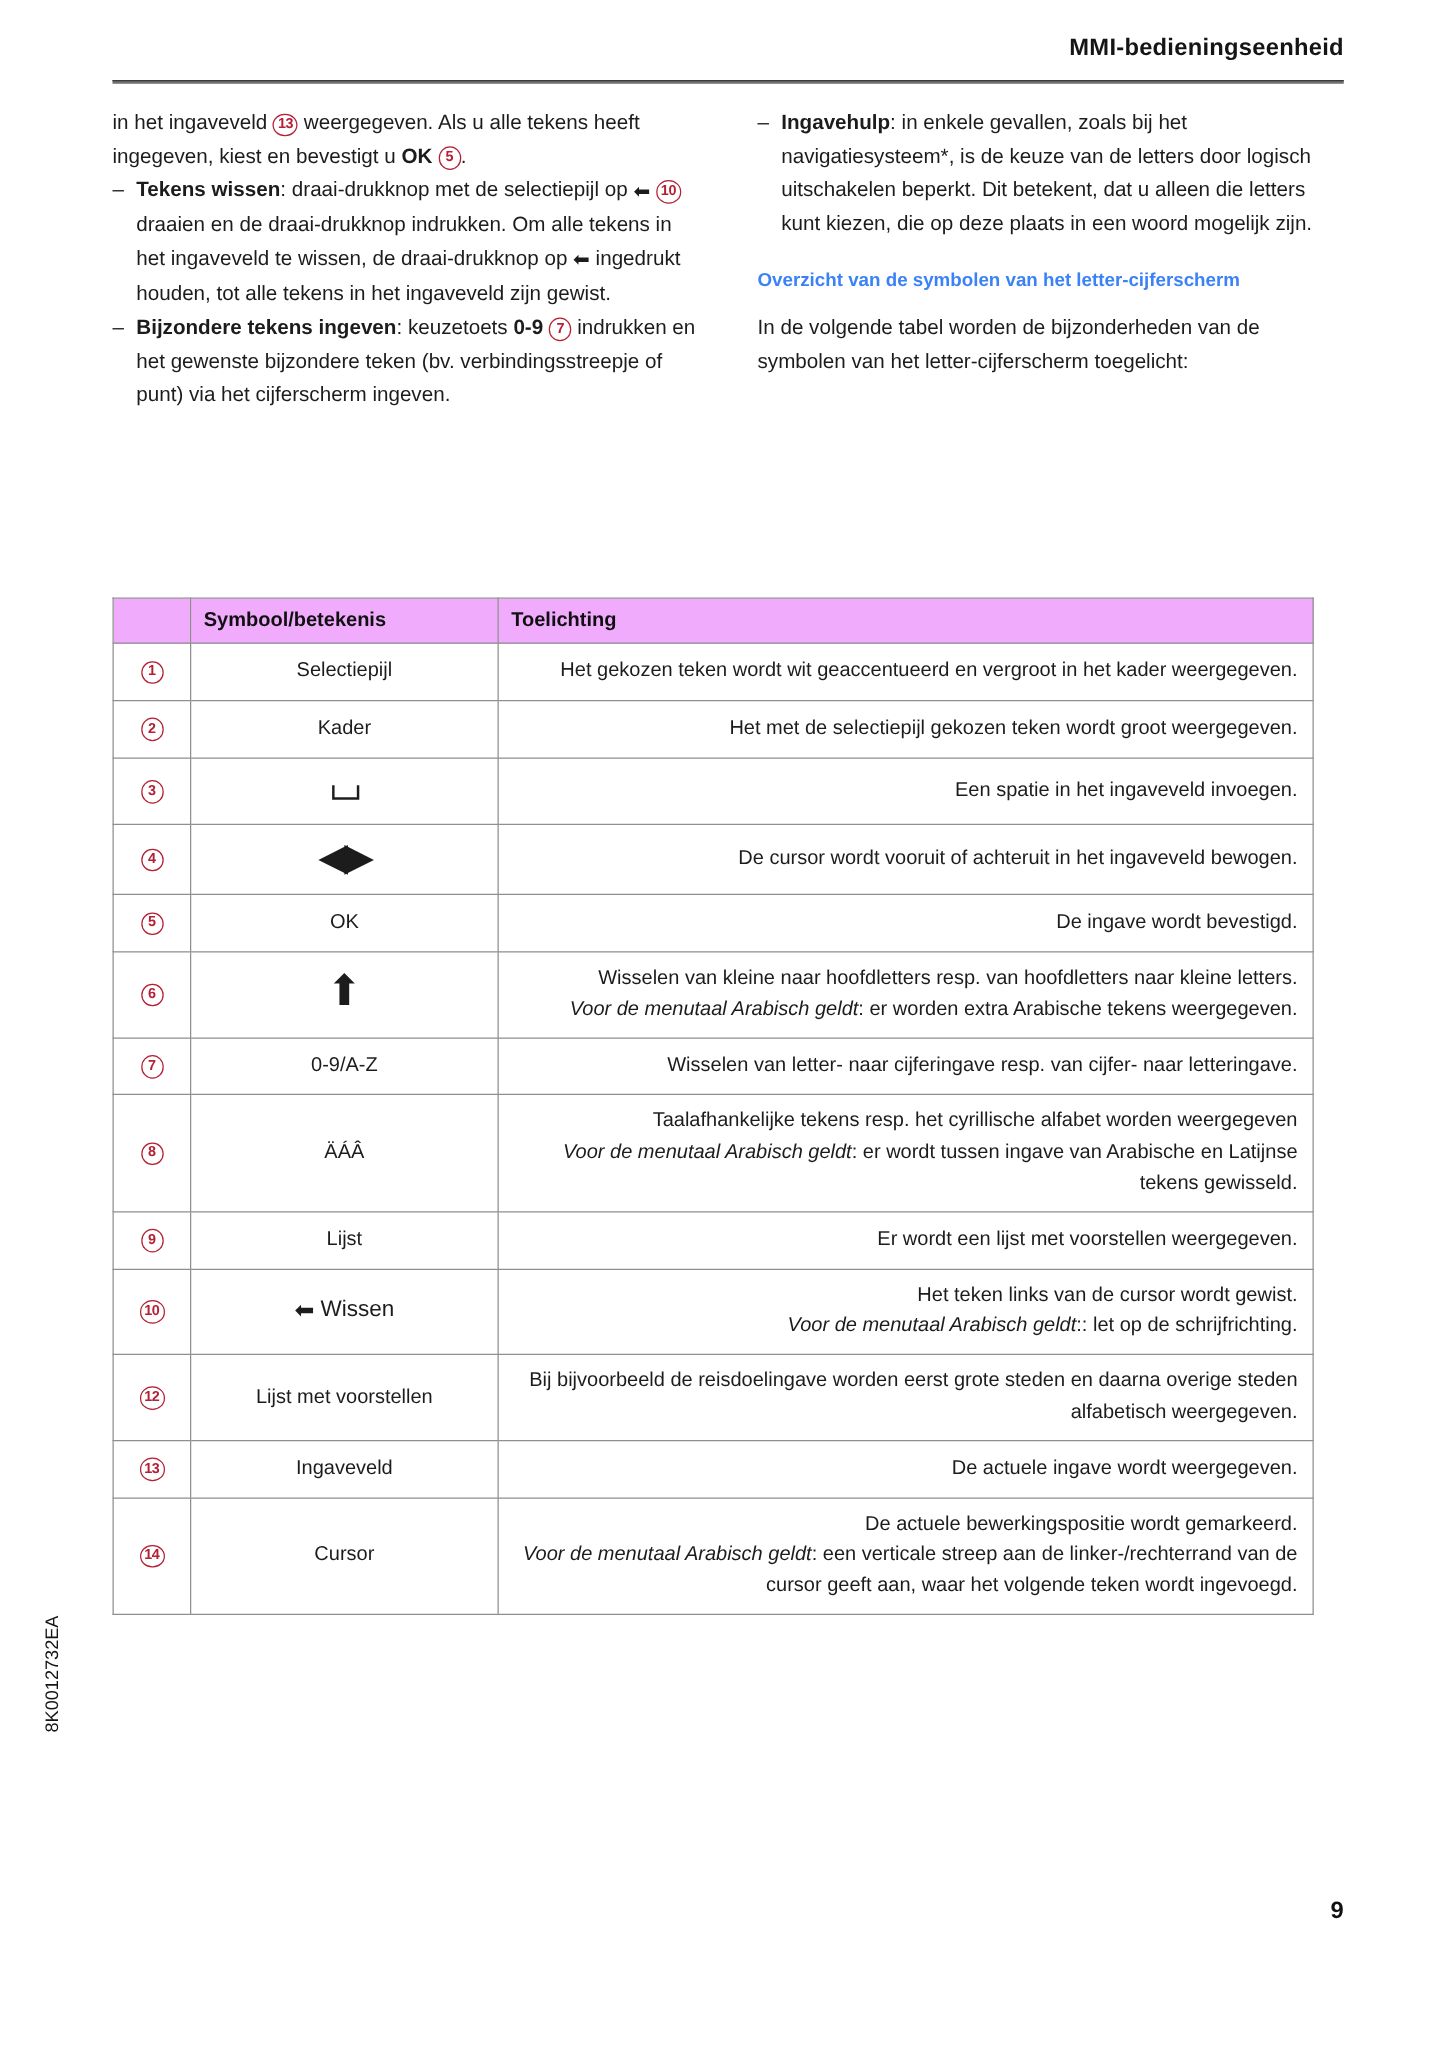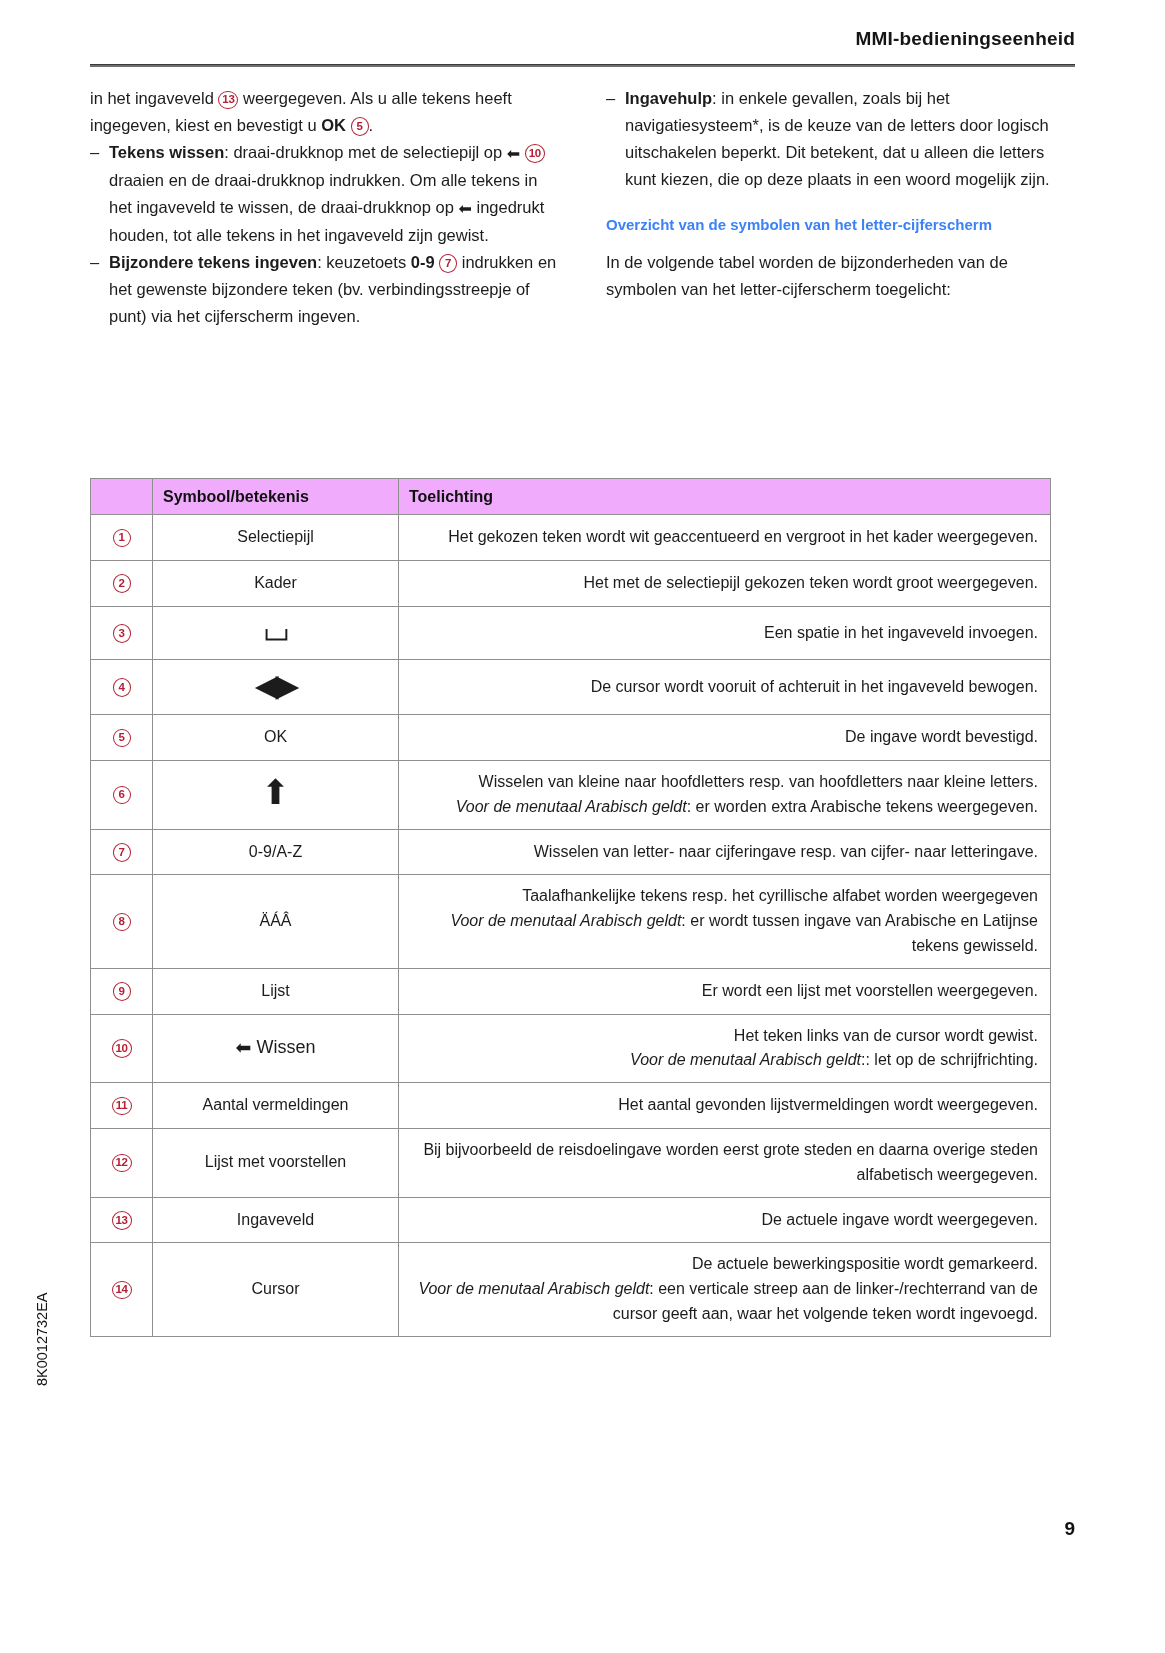--- a/index.html
+++ b/index.html
@@ -224,27 +224,20 @@
           </tr>
           <tr>
             <td class="num"><span class="ref wide">10</span></td>
             <td class="sym"><span class="gl gl-del"><span class="a">⬅</span><span> Wissen</span></span></td>
             <td class="desc">
               <span class="line"><span>Het teken links van de cursor wordt gewist.</span></span>
               <span class="line"><i>Voor de menutaal Arabisch geldt</i><span>:: let op de schrijfrichting.</span></span>
             </td>
           </tr>
           <tr>
-            <td class="num"><span class="ref wide">11</span></td>
-            <td class="sym"><span>Aantal vermeldingen</span></td>
-            <td class="desc">
-              <span class="line"><span>Het aantal gevonden lijstvermeldingen wordt weergegeven.</span></span>
-            </td>
-          </tr>
-          <tr>
             <td class="num"><span class="ref wide">12</span></td>
             <td class="sym"><span>Lijst met voorstellen</span></td>
             <td class="desc">
               <span class="line"><span>Bij bijvoorbeeld de reisdoelingave worden eerst grote steden en daarna overige steden alfabetisch weergegeven.</span></span>
             </td>
           </tr>
           <tr>
             <td class="num"><span class="ref wide">13</span></td>
             <td class="sym"><span>Ingaveveld</span></td>
             <td class="desc">

